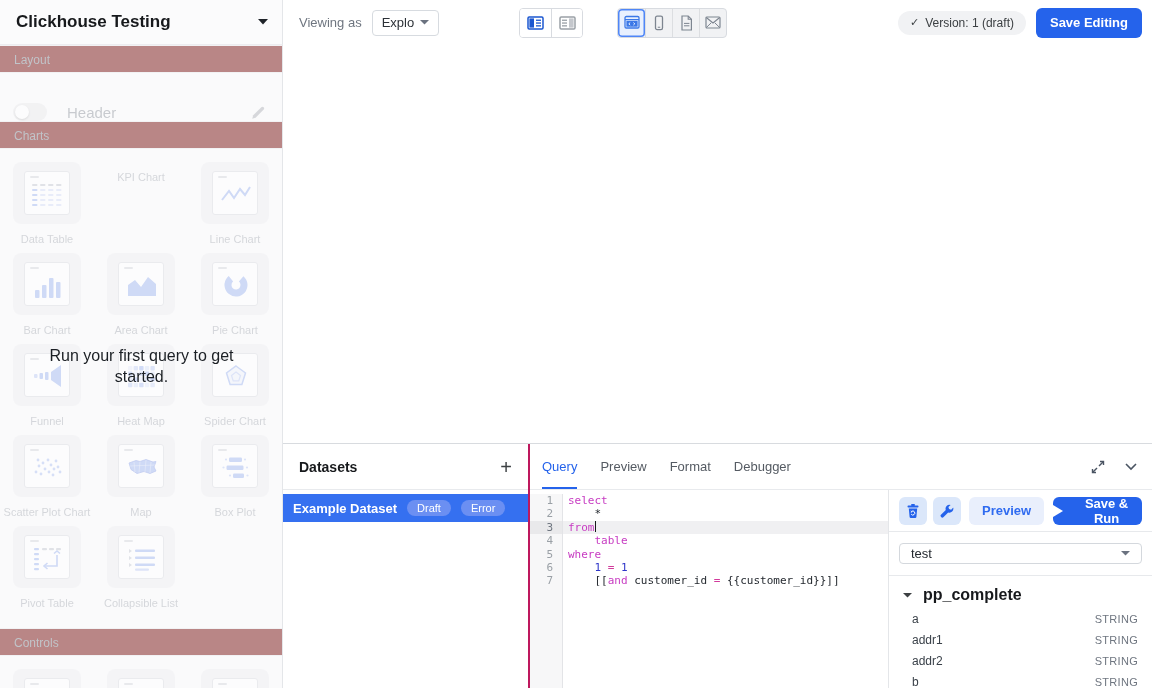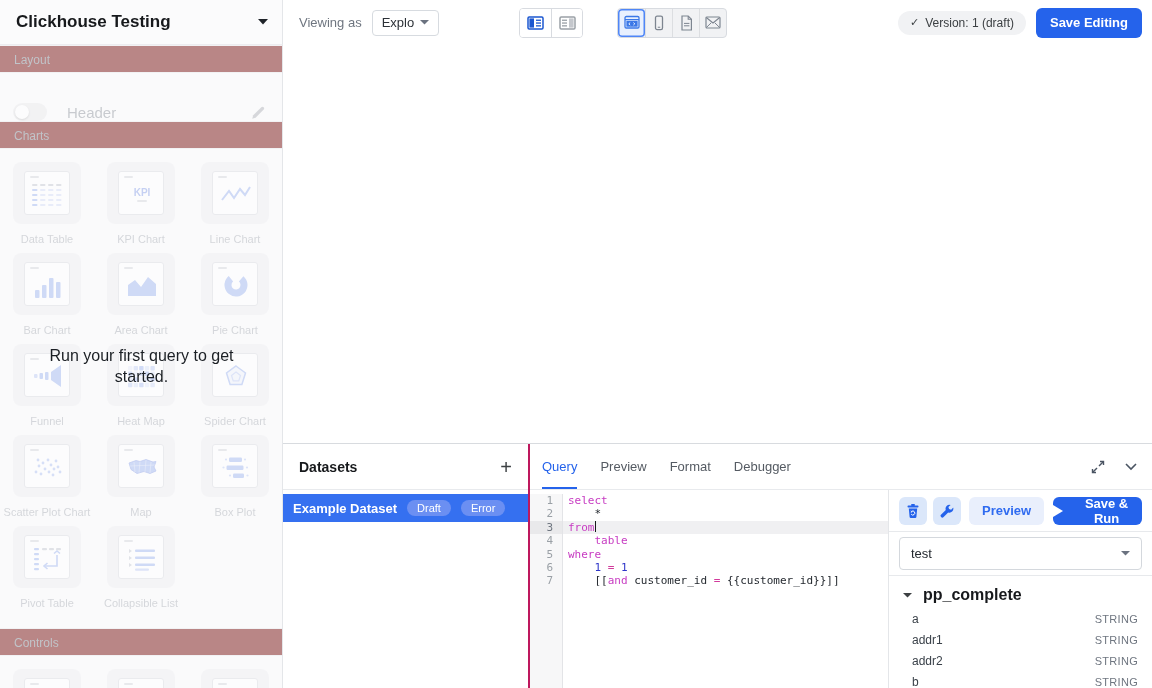--- a/index.html
+++ b/index.html
@@ -96,21 +96,21 @@
   .btnrow { height:42px; flex:none; display:flex; align-items:center; gap:6px; padding:0 10px;
             border-bottom:1px solid #e7e9ec; }
   .sq-btn { width:28px; height:28px; border:none; border-radius:6px; background:#dbe7fa; display:flex;
             align-items:center; justify-content:center; cursor:pointer; }
   .preview-btn { height:28px; padding:0 13px; margin-left:2px; border:none; border-radius:6px; background:#e9effc;
                  color:#2f6bf0; font-size:13px; font-weight:bold; cursor:pointer; font-family:inherit; }
   .save-btn { height:28px; flex:1; margin-left:3px; border:none; border-radius:6px; background:#2563eb; color:#fff;
               font-size:13px; font-weight:bold; display:flex; align-items:center; justify-content:center; gap:8px;
               cursor:pointer; font-family:inherit; }
   .select-row { height:44px; flex:none; display:flex; align-items:center; padding:0 10px; border-bottom:1px solid #e7e9ec; }
-  .select { flex:1; height:33px; border:1px solid #d4d8dd; border-radius:4px; background:#fff; display:flex;
+  .select { flex:1; height:21px; border:1px solid #d4d8dd; border-radius:4px; background:#fff; display:flex;
             align-items:center; justify-content:space-between; padding:0 11px; font-size:13px; color:#24292f; cursor:pointer; }
   .schema { flex:1; overflow:hidden; padding:6px 14px 0 14px; }
   .schema-head { height:26px; display:flex; align-items:center; gap:11px; cursor:pointer; }
   .schema-name { font-size:16px; font-weight:bold; color:#17191c; }
   .schema-row { height:21px; display:flex; align-items:center; justify-content:space-between; padding-left:9px; }
   .col-name { font-size:12px; color:#3a4149; }
   .col-type { font-size:11px; color:#6f7680; letter-spacing:.3px; }
   svg { display:block; }
 </style>
 </head>
@@ -249,29 +249,20 @@
                   <rect x="0" y="23" width="5.5" height="2" rx="1" fill="#a9bdf2"></rect>
                   <rect x="8" y="23" width="5.5" height="2" rx="1" fill="#d9e0f8"></rect>
                   <rect x="16" y="23" width="5.5" height="2" rx="1" fill="#d9e0f8"></rect>
                   <rect x="24" y="23" width="5.5" height="2" rx="1" fill="#d9e0f8"></rect>
                 </svg>
        </div>
      </div>
             <div class="chart-label">Data Table</div>
           </div>
           <div class="cell">
-            <div class="card">
-       <div class="icon-box">
-         <span class="mini-dash"></span>
-                <svg width="32" height="28" viewBox="0 0 32 28">
-                  <text x="16" y="15" text-anchor="middle" font-size="10" font-weight="bold" fill="#96abec" font-family="inherit">KPI</text>
-                  <rect x="11" y="19" width="10" height="2" rx="1" fill="#d9dbe0"></rect>
-                </svg>
-       </div>
-     </div>
             <div class="chart-label">KPI Chart</div>
           </div>
           <div class="cell">
             <div class="card">
        <div class="icon-box">
          <span class="mini-dash"></span>
                 <svg width="32" height="28" viewBox="0 0 32 28">
                   <polyline points="2,19 9,10 14,17 20,8 25,14 30,6" fill="none" stroke="#a9bdf2" stroke-width="2"></polyline>
                 </svg>
        </div>

